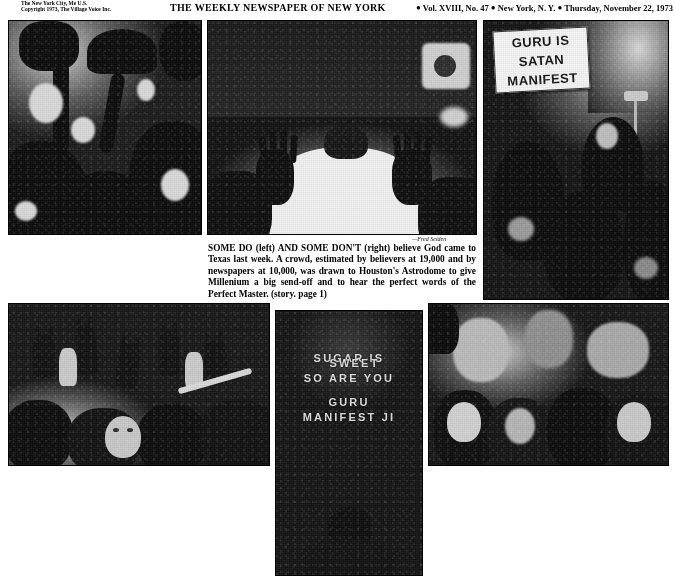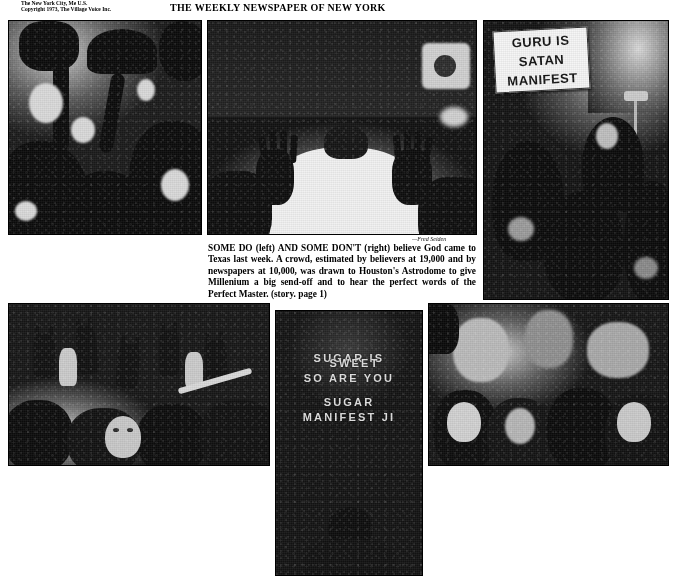--- a/index.html
+++ b/index.html
@@ -261,20 +261,28 @@
 <body>
 
 <div class="page">
 
   <div class="masthead">
     <div class="masthead-left">
       <div>The New York City, Me U.S.</div>
       <div>Copyright  1973, The Village Voice Inc.</div>
     </div>
     <div class="masthead-center">THE WEEKLY NEWSPAPER OF NEW YORK</div>
+    <div class="masthead-right">
+      <span class="bullet">●</span>
+      <span>Vol. XVIII, No. 47</span>
+      <span class="bullet">●</span>
+      <span>New York, N. Y.</span>
+      <span class="bullet">●</span>
+      <span>Thursday, November 22, 1973</span>
+    </div>
   </div>
 
   <div class="photo" id="photo1">
     <div class="p1bg"></div>
 
     <div class="blob" style="left:-10px; top:120px; width:90px; height:110px;"></div>
     <div class="blob" style="left:60px; top:150px; width:80px; height:80px;"></div>
     <div class="blob" style="left:120px; top:100px; width:95px; height:130px;"></div>
     <div class="blob" style="left:10px; top:0px; width:60px; height:50px; border-radius:40%;"></div>
     <div class="blob" style="left:78px; top:8px; width:70px; height:45px; border-radius:50% 50% 20% 20%;"></div>
@@ -379,21 +387,21 @@
     <div class="noise2"></div>
   </div>
 
   <div class="photo" id="photo5">
     <div class="p5bg"></div>
 
     <div>
       <div class="banner-text" style="top:40px;">SUGAR IS</div>
       <div class="banner-text" style="top:45px;margin-left:11px;">SWEET</div>
       <div class="banner-text" style="top:60px;">SO ARE YOU</div>
-      <div class="banner-text" style="top:84px;">SUGAR</div>
+      <div class="banner-text" style="top:84px;">GURU</div>
       <div class="banner-text" style="top:99px;">MANIFEST JI</div>
     </div>
 
     <div class="headlight"></div>
     <div class="head"></div>
     <div class="shoulder"></div>
     <div class="grain"></div>
     <div class="noise2"></div>
   </div>
 

